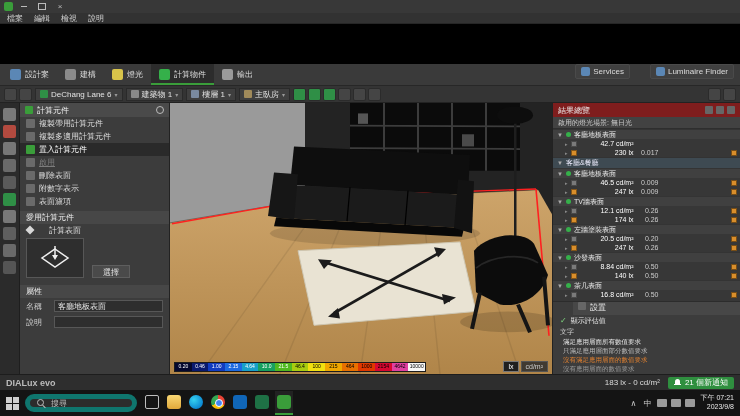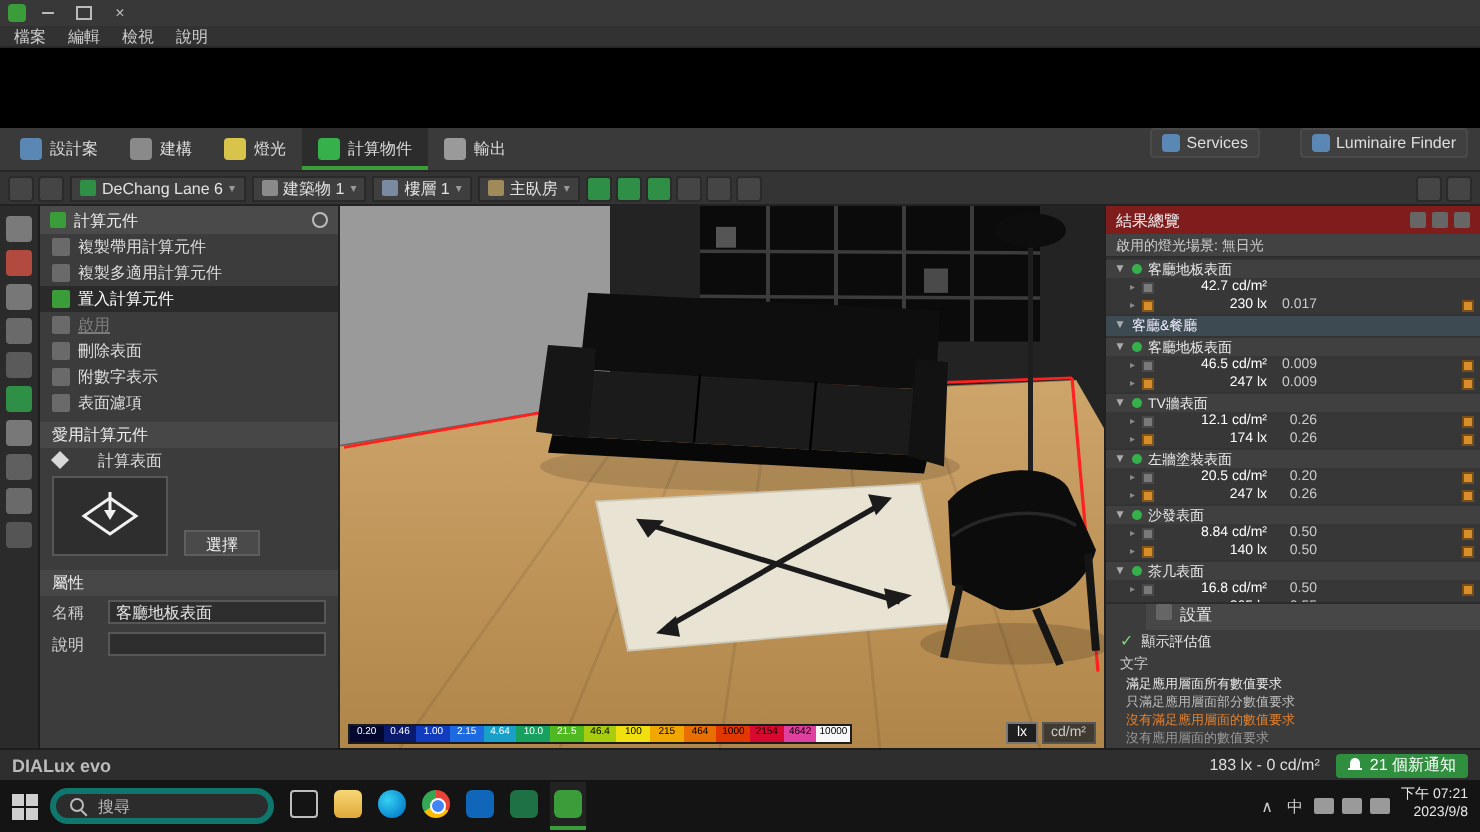--- a/index.html
+++ b/index.html
@@ -105,21 +105,21 @@
   .sb-right{margin-left:auto;display:flex;align-items:center;gap:8px;}
   .notif{display:flex;align-items:center;gap:4px;background:#2f8f3f;color:#fff;height:12px;padding:0 6px;border-radius:2px;}
   .bell{width:7px;height:7px;position:relative;display:inline-block;}
   .bell::before{content:"";position:absolute;left:1px;top:0;width:5px;height:5px;background:#fff;border-radius:50% 50% 0 0;}
   .bell::after{content:"";position:absolute;left:0;top:5px;width:7px;height:1px;background:#fff;}
 
   
   .taskbar{height:26px;background:#141414;display:flex;align-items:center;gap:6px;padding:0 6px;flex:none;}
   .tb-start{display:grid;grid-template-columns:6px 6px;grid-template-rows:6px 6px;gap:1px;flex:none;}
   .tb-start span{background:#cfcfcf;}
-  .tb-search{width:112px;height:18px;background:#2c2c2c;border:3px solid #0f766e;border-radius:9px;display:flex;align-items:center;gap:5px;padding:0 7px;color:#bbb;font-size:8px;flex:none;}
+  .tb-search{width:112px;height:18px;background:#2c2c2c;border:5px solid #0f766e;border-radius:9px;display:flex;align-items:center;gap:5px;padding:0 7px;color:#bbb;font-size:8px;flex:none;}
   .mag{width:9px;height:9px;position:relative;flex:none;}
   .mag::before{content:"";position:absolute;width:5px;height:5px;border:1px solid #bbb;border-radius:50%;left:0;top:0;}
   .mag::after{content:"";position:absolute;width:4px;height:1px;background:#bbb;transform:rotate(45deg);left:5px;top:7px;}
   .tb-app{height:24px;display:flex;align-items:center;justify-content:center;padding:0 2px;border-bottom:2px solid transparent;}
   .tb-app.active{border-bottom-color:#3a9d3a;background:#222;}
   .tb-ico{width:14px;height:14px;border-radius:3px;}
   .app-task-view{background:transparent;border:1px solid #bdbdbd;border-radius:2px;}
   .app-file-explorer{background:linear-gradient(#f8d775,#e0a83a);}
   .app-edge{background:radial-gradient(circle at 35% 35%,#35d1f0,#0a84d0 75%);border-radius:50%;}
   .app-chrome{background:conic-gradient(#ea4335 0 33%,#fbbc05 0 66%,#34a853 0 100%);border-radius:50%;position:relative;}

